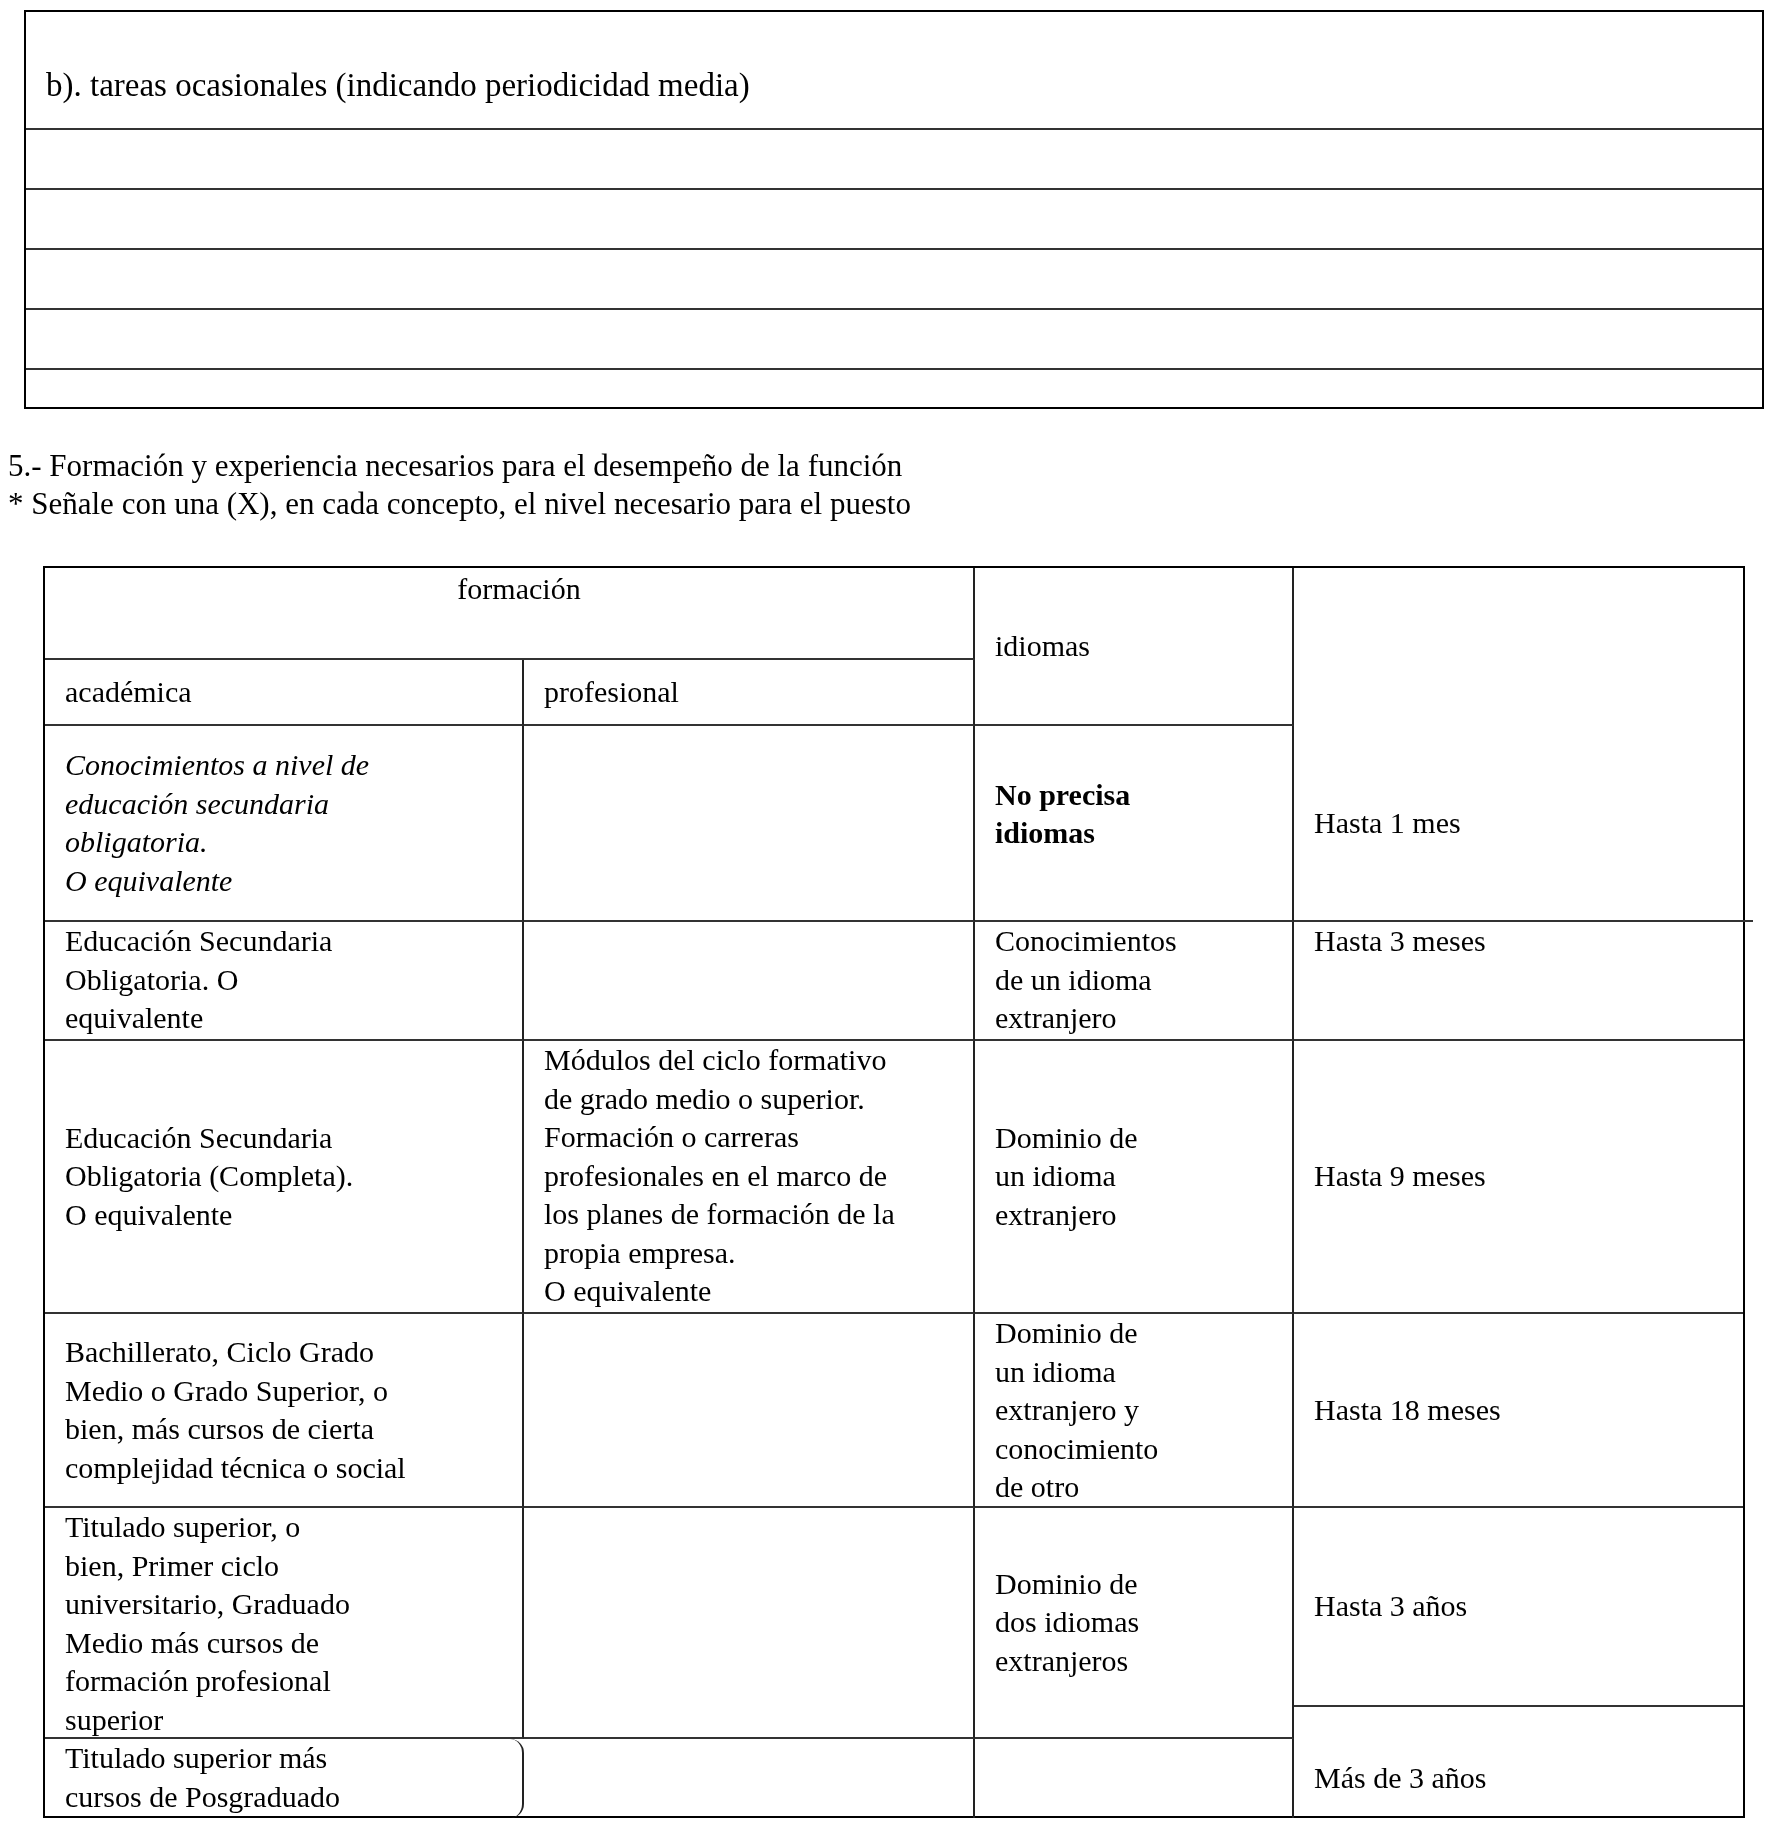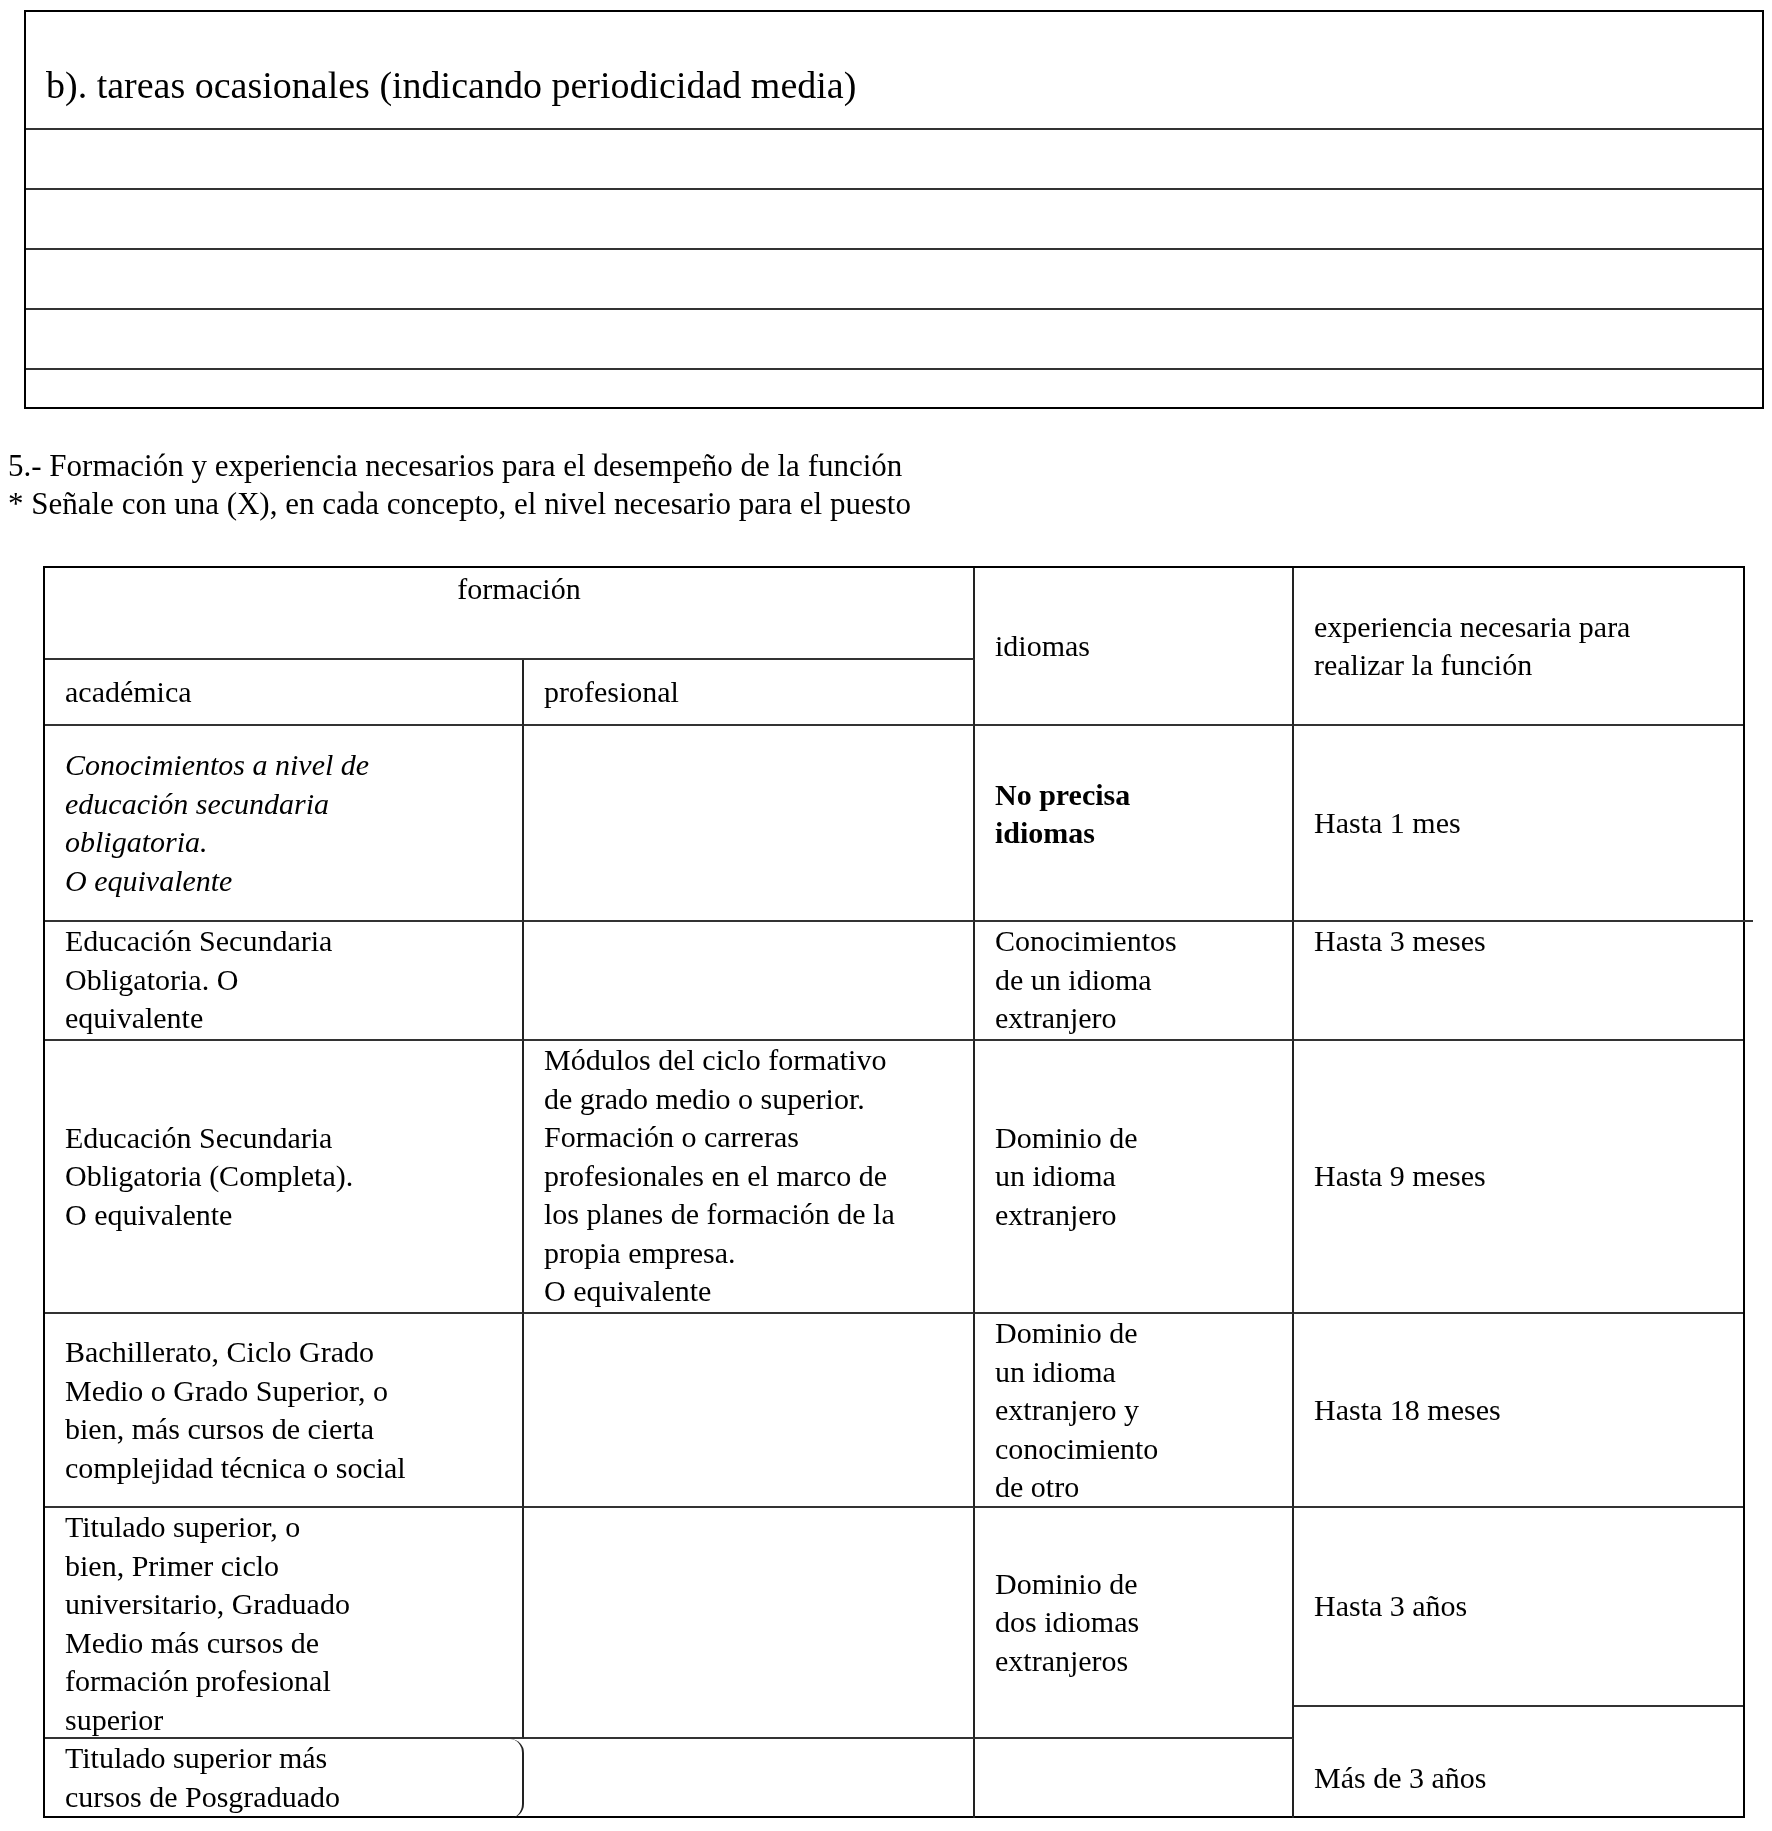--- a/index.html
+++ b/index.html
@@ -1,21 +1,21 @@
 <!DOCTYPE html>
 <html><head>
 <meta charset="utf-8">
 <style>
   html, body { margin:0; padding:0; background:#ffffff; }
   body { width:1772px; height:1831px; position:relative; overflow:hidden;
          font-family:"Liberation Serif", "DejaVu Serif", serif; color:#000; }
   .t1 { position:absolute; left:24px; top:10px; width:1740px; height:399px;
         border:2px solid #000; box-sizing:border-box; }
   .t1 .r { position:absolute; left:0; right:0; border-top:2px solid #333; }
-  .t1 .lbl { position:absolute; left:20px; top:55px; font-size:38px; line-height:36px; white-space:nowrap; }
+  .t1 .lbl { position:absolute; left:20px; top:55px; font-size:33px; line-height:36px; white-space:nowrap; }
   .heading { position:absolute; left:8px; top:447px; font-size:31px; line-height:38px; white-space:nowrap; }
   .t2 { position:absolute; left:43px; top:566px; width:1702px; height:1252px;
         border:2px solid #000; box-sizing:border-box; }
   .cell { position:absolute; box-sizing:border-box; border-right:2px solid #222; border-bottom:2px solid #333;
           font-size:30px; line-height:38.5px; padding:0 0 0 20px; display:flex; }
   .cell.vc { align-items:center; }
   .cell.vt { align-items:flex-start; }
   .cell .txt { white-space:pre-line; }
   .cell.last { border-right:none; }
   .cell.bottom { border-bottom:none; }
@@ -43,24 +43,20 @@
     <span class="txt">formación</span>
   </div>
   <div class="cell vc" style="left:0;top:92px;width:479px;height:66px;">
     <span class="txt">académica</span>
   </div>
   <div class="cell vc" style="left:479px;top:92px;width:451px;height:66px;">
     <span class="txt">profesional</span>
   </div>
   <div class="cell vc" style="left:930px;top:0;width:319px;height:158px;">
     <span class="txt">idiomas</span>
-  </div>
-  <div class="cell vc last" style="left:1249px;top:0;width:449px;height:158px;">
-    <span class="txt">experiencia necesaria para
-realizar la función</span>
   </div>
 
   <div id="rows">
       <div class="cell vc" style="left: 0px; top: 158px; width: 479px; height: 196px; font-style: italic;">
         <span class="txt">Conocimientos a nivel de
 educación secundaria
 obligatoria.
 O equivalente</span>
       </div>
       <div class="cell vc" style="left: 479px; top: 158px; width: 451px; height: 196px;">

